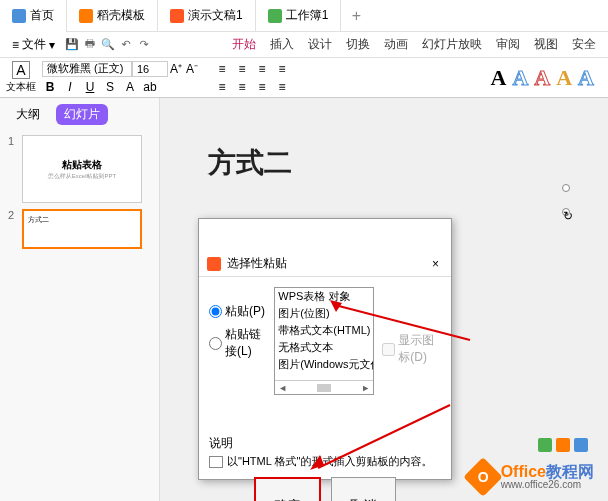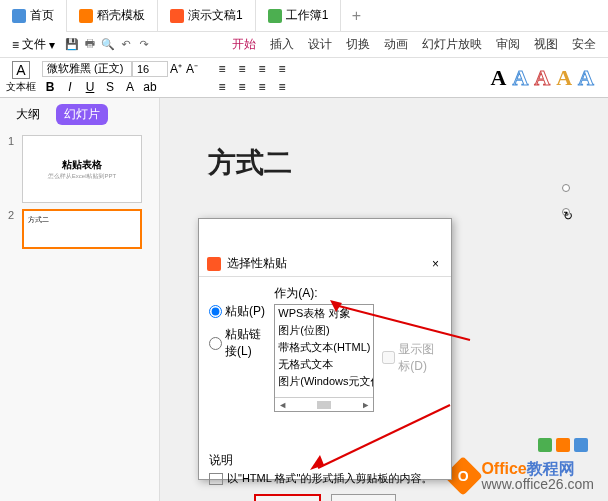--- a/index.html
+++ b/index.html
@@ -67,21 +67,21 @@
     .dlg-btns { display: flex; gap: 10px; justify-content: center; margin-top: 8px; }
     .dlg-btn { padding: 18px 18px; border: 1px solid #999; background: #f5f5f5; cursor: pointer; }
     .dlg-btn.primary { border: 2px solid #d00; }
     
     .arrow { position: absolute; pointer-events: none; z-index: 20; }
     .logo { position: absolute; right: 14px; bottom: 10px; display: flex; align-items: center; gap: 4px; }
     .logo-badge { width: 28px; height: 28px; background: #ff7a00; border-radius: 4px; transform: rotate(45deg); display: flex; align-items: center; justify-content: center; }
     .logo-badge span { transform: rotate(-45deg); color: #fff; font-weight: bold; font-size: 14px; }
     .logo-txt { display: flex; flex-direction: column; line-height: 1; }
     .logo-main { font-size: 16px; font-weight: bold; }
-    .logo-url { font-size: 14px; color: #666; }
+    .logo-url { font-size: 10px; color: #666; }
     .side-icons { position: absolute; right: 20px; top: 340px; display: flex; gap: 4px; }
     .si { width: 14px; height: 14px; border-radius: 2px; }
     .handle { position: absolute; width: 8px; height: 8px; border: 1px solid #888; background: #fff; border-radius: 50%; }
   </style>
 </head>
 <body>
 
 <div class="tabs">
   <div class="tab active">
       <span class="tab-icon icon-home"></span>
@@ -212,21 +212,20 @@
         <label class="dlg-radio">
             <input type="radio" checked="" style="">
             <span>粘贴(P)</span>
           </label>
         <label class="dlg-radio">
             <input type="radio" style="">
             <span>粘贴链接(L)</span>
           </label>
       </div>
       <div class="dlg-as">
-        <div>作为(A):</div>
         <div class="dlg-list">
           <div class="dlg-list-item">WPS表格 对象</div>
           <div class="dlg-list-item">图片(位图)</div>
           <div class="dlg-list-item">带格式文本(HTML)</div>
           <div class="dlg-list-item">无格式文本</div>
           <div class="dlg-list-item">图片(Windows元文件)</div>
           <div class="dlg-scroll">
               <span>◄</span>
               <span style="width:14px;height:8px;background:#ccc"></span>
               <span>►</span>

